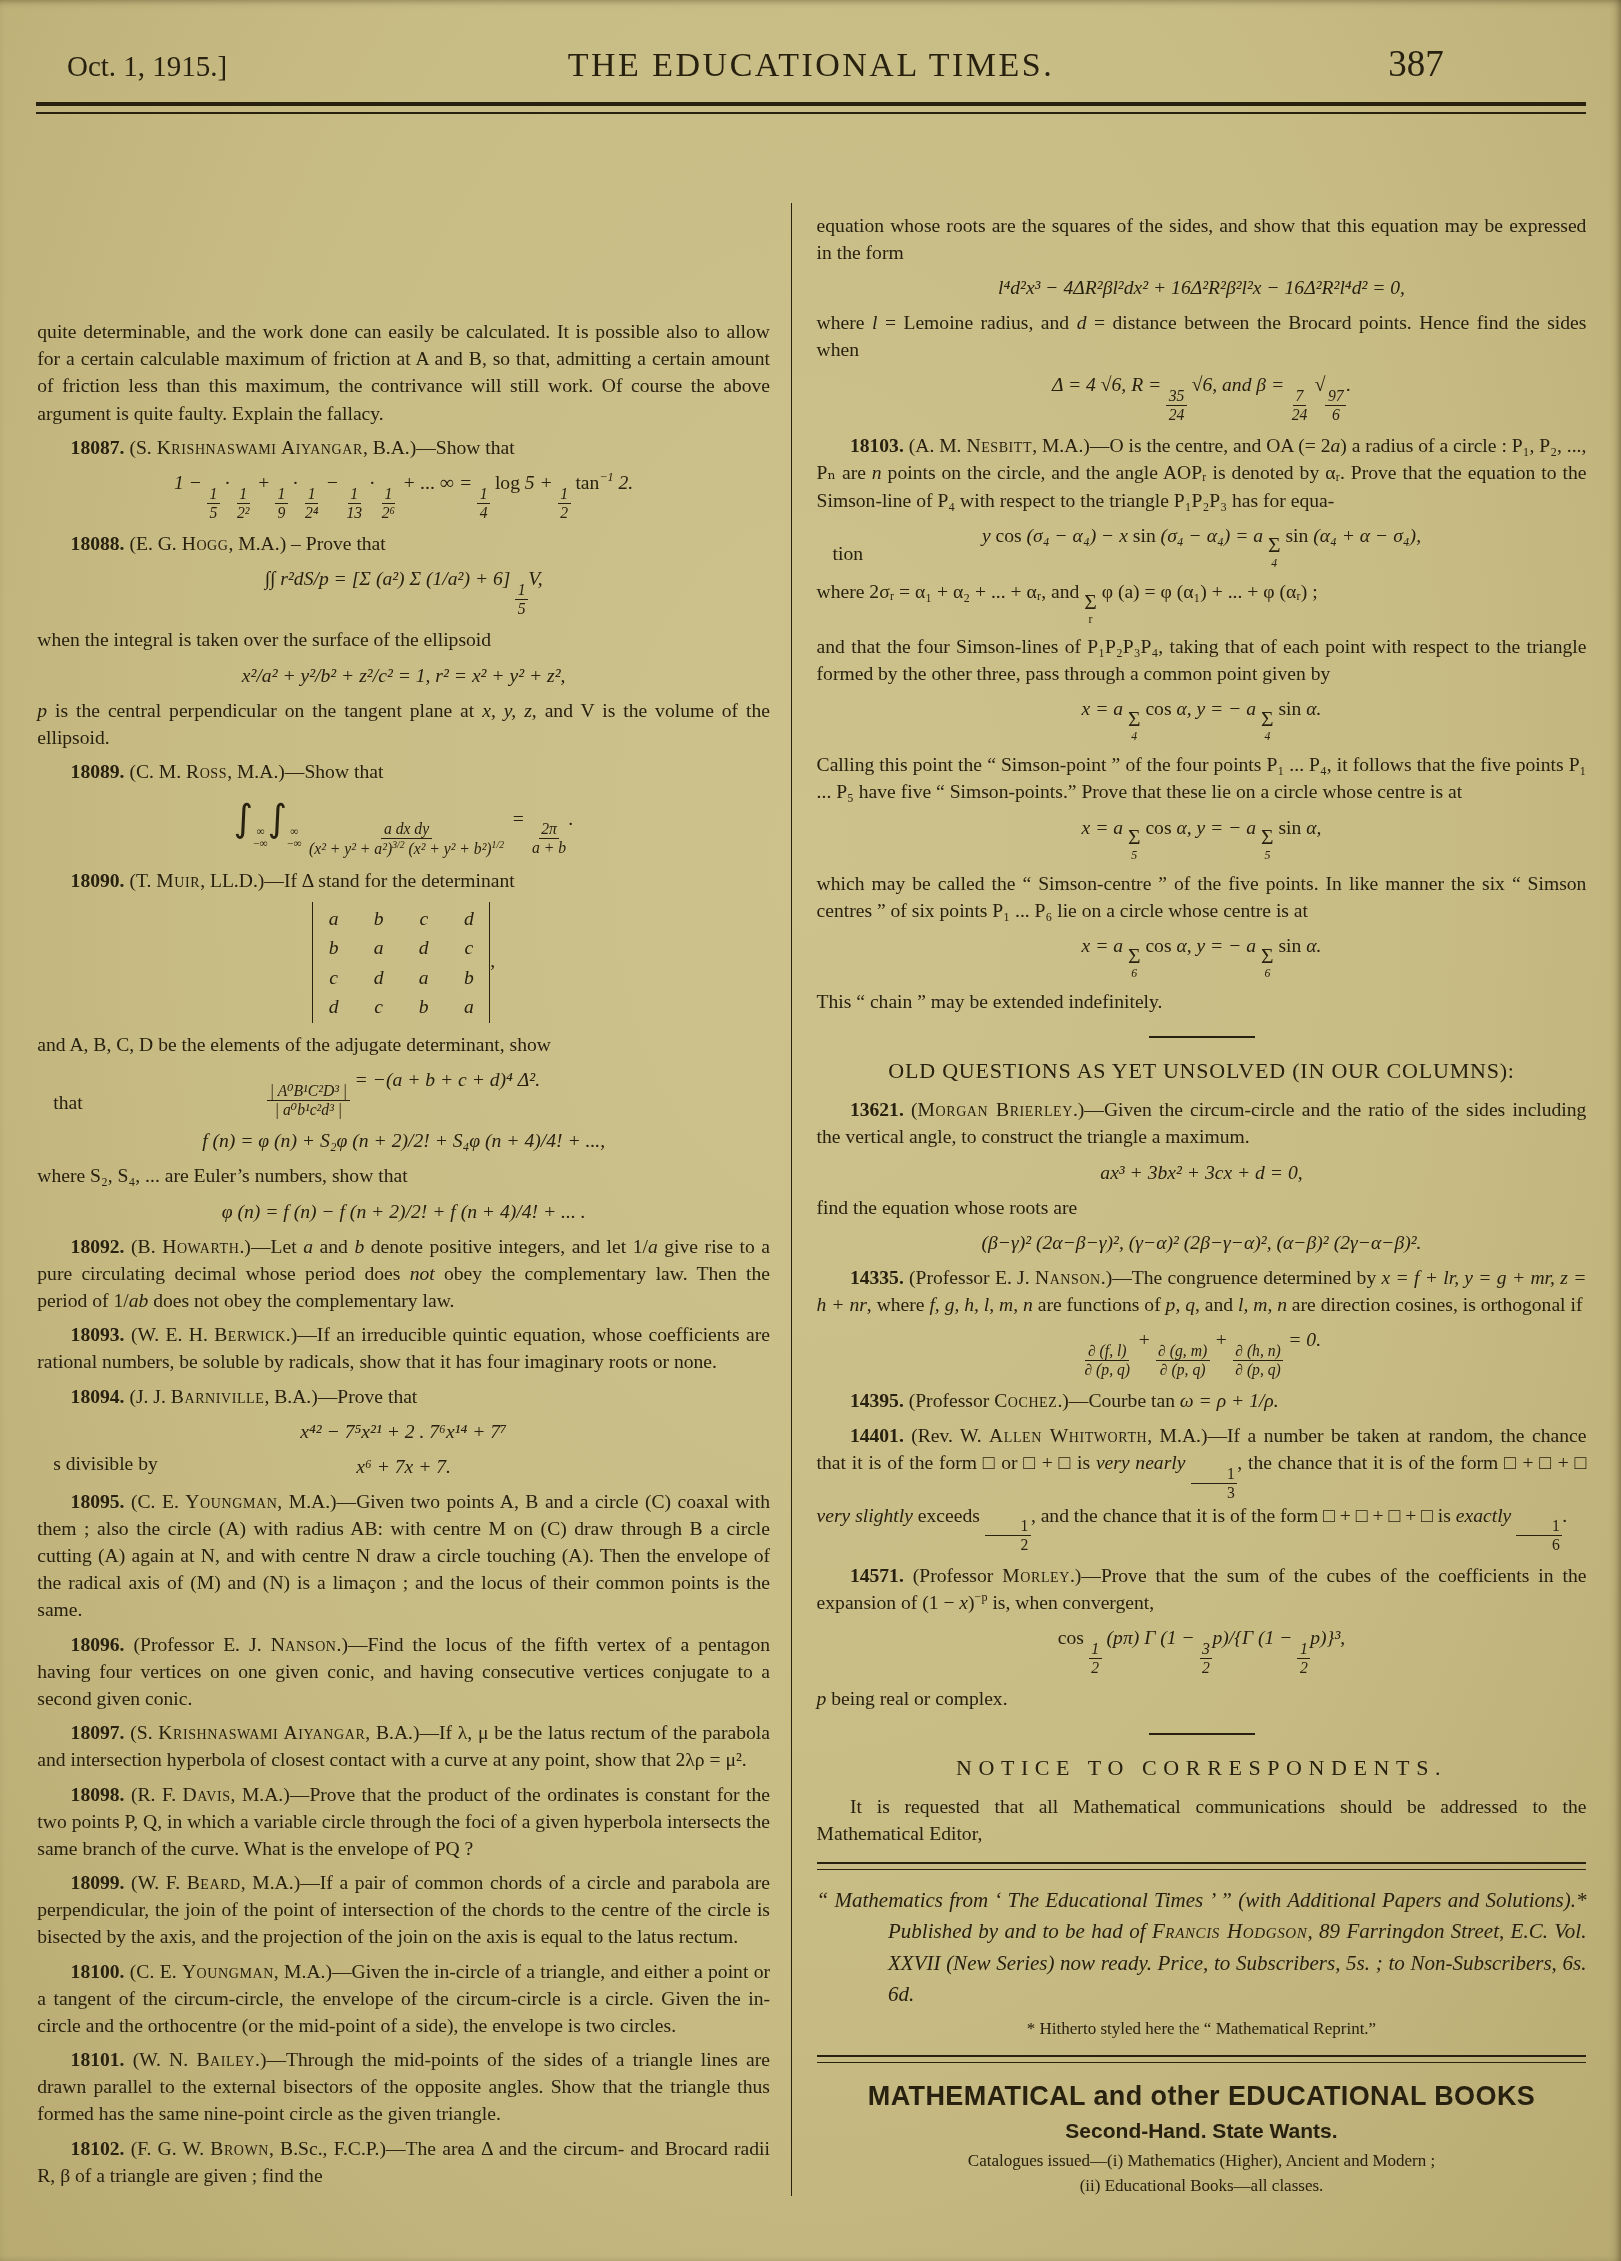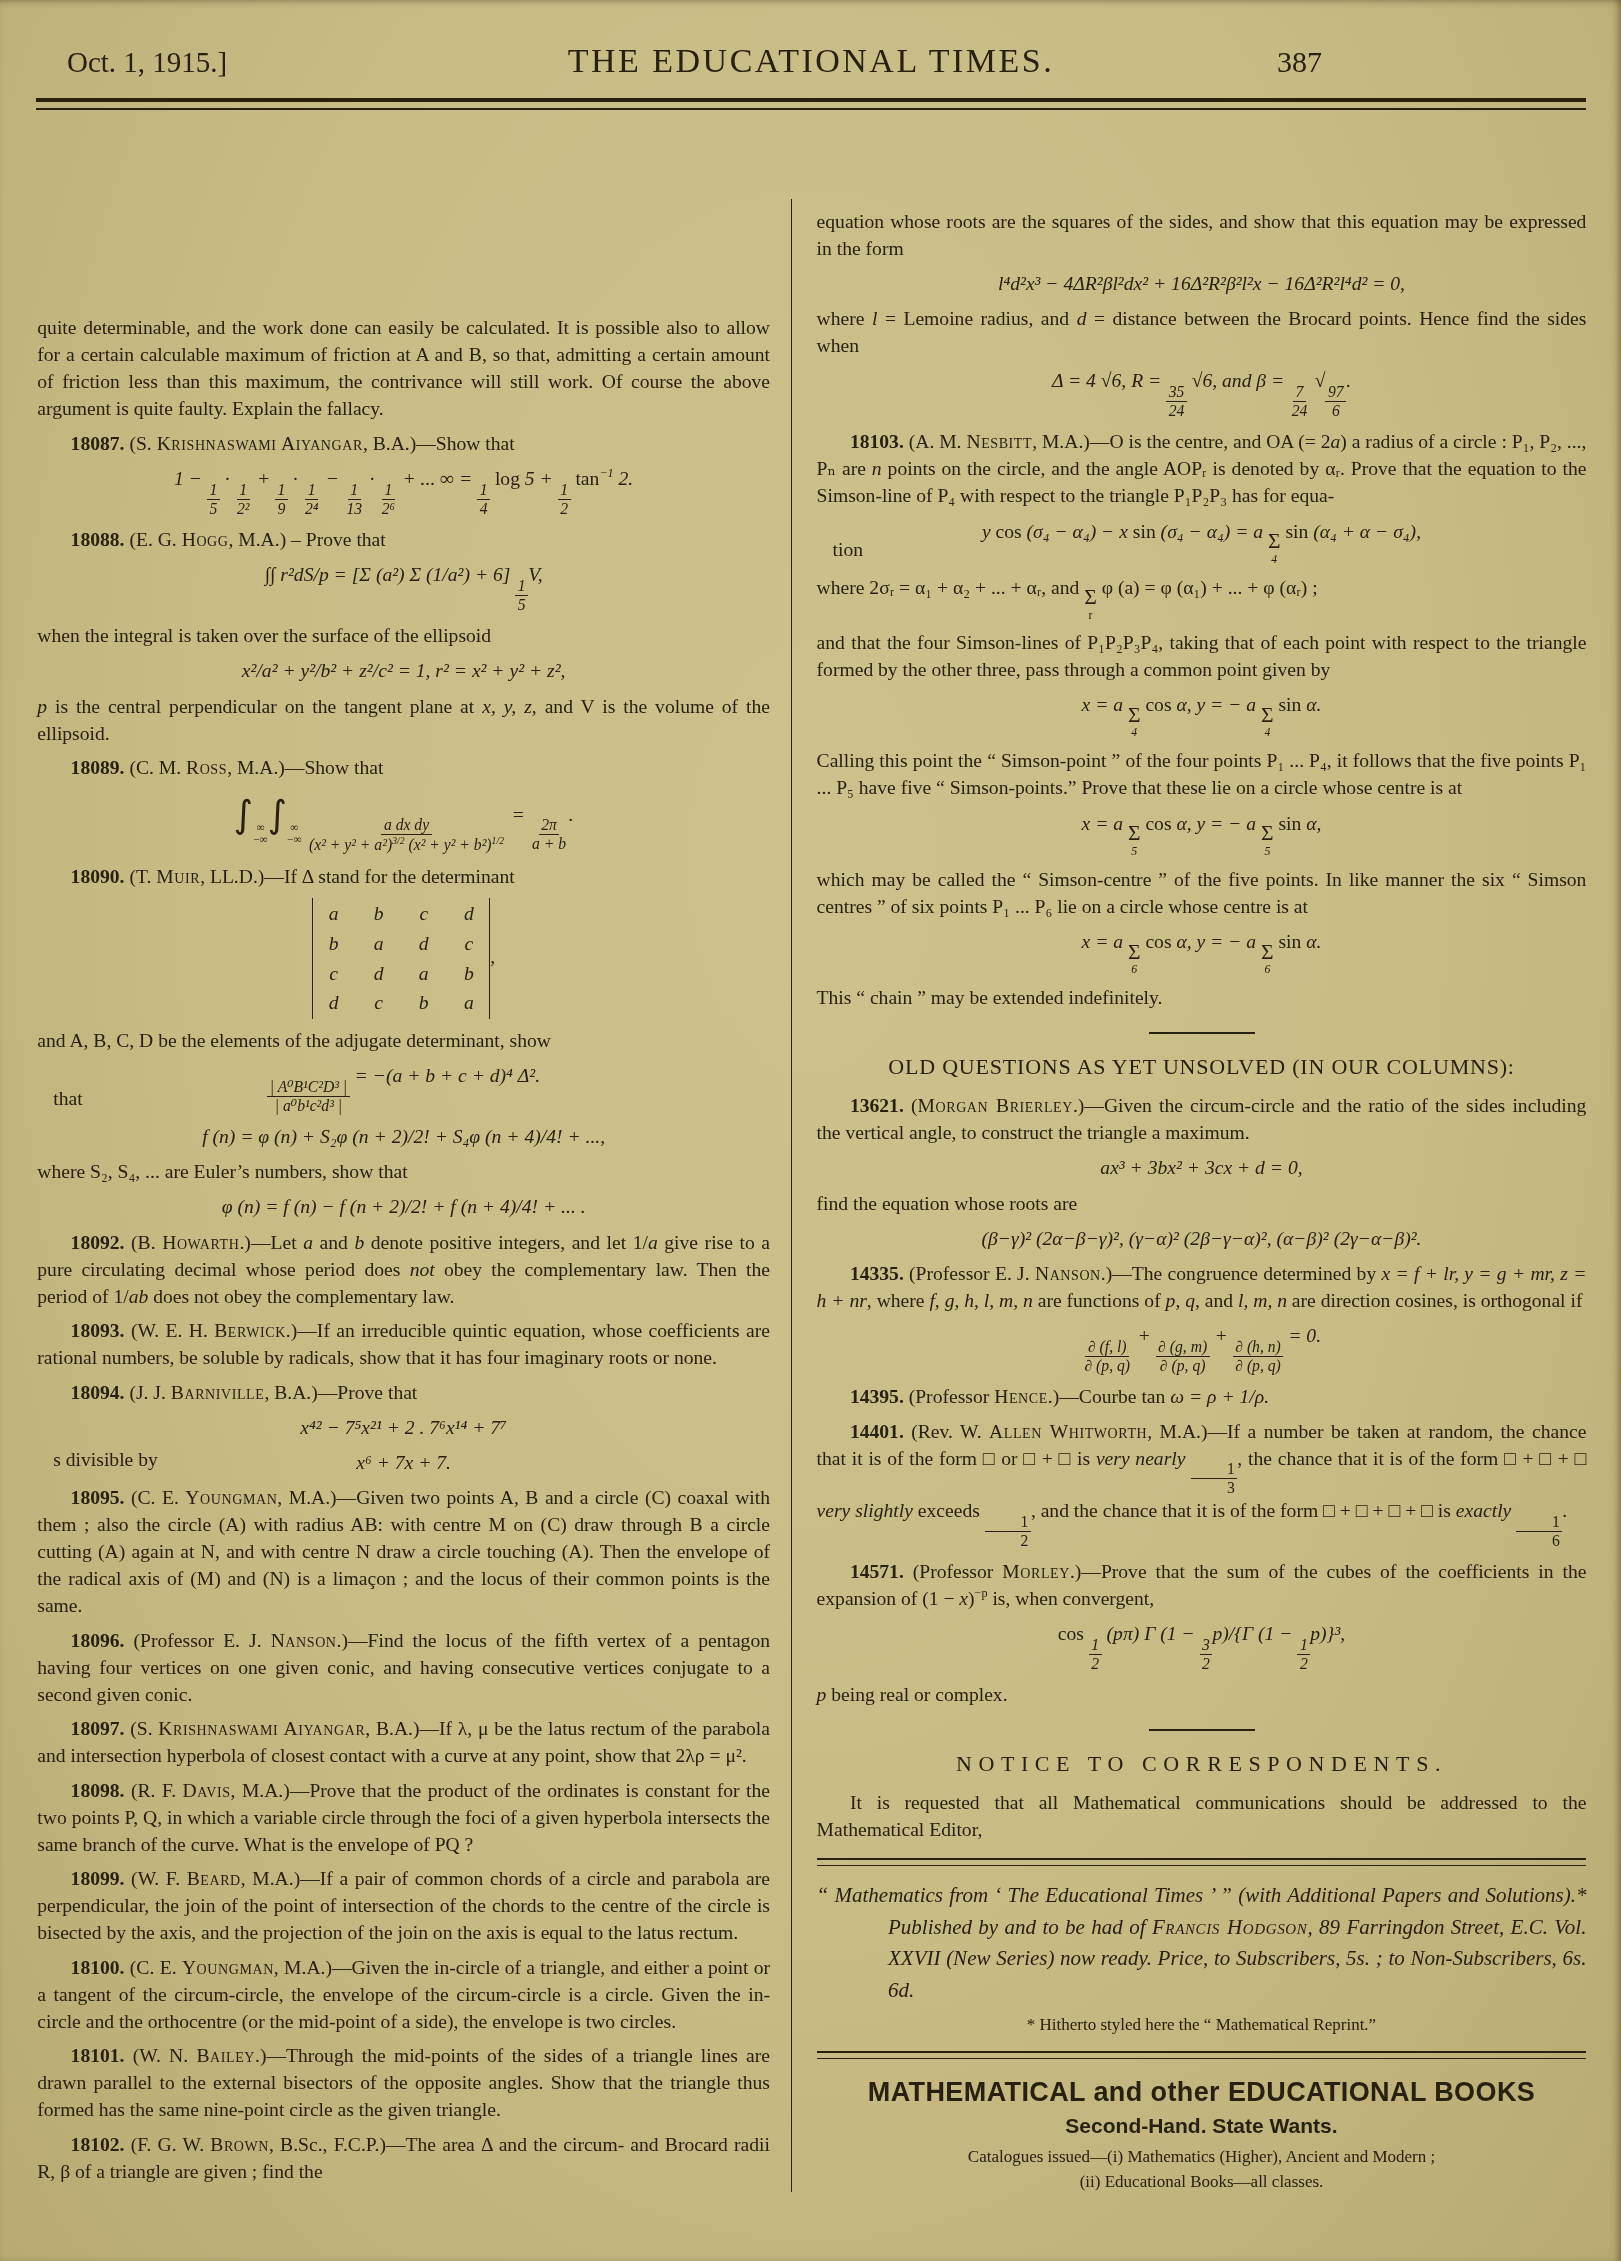--- a/index.html
+++ b/index.html
@@ -15,21 +15,21 @@
     font-size:19.6px;
     line-height:1.38;
     box-shadow:inset -6.5px 0 8.2px -4.1px rgba(40,30,10,.5), inset 0 4.9px 8.2px -4.9px rgba(40,30,10,.35);
     box-sizing:border-box;
     padding:38px 34px 24.6px 34px;
   }
   
   .masthead{display:flex;align-items:baseline;padding:0 33px;}
   .h-date{width:278px;font-size:29px;}
   .h-title{flex:1;text-align:center;font-size:34px;letter-spacing:2.5px;}
-  .h-page{width:278px;text-align:left;font-size:30px;}
+  .h-page{width:278px;text-align:center;font-size:37px;}
   .head-rule{margin:13px 1.6px 11.5px 1.6px;height:5.7px;border-top:4.1px solid var(--ink,#27200f);border-bottom:2.5px solid var(--ink,#27200f);}
   
   .columns{display:flex;align-items:flex-end;height:2071px;overflow:hidden;}
   .col{box-sizing:border-box;}
   .col-left{width:757px;padding:1.6px 21px 0 3.3px;}
   .col-right{flex:1;border-left:1.6px solid var(--ink,#27200f);padding:1.6px 1.6px 0 24.6px;}
   
   p.para{margin:7.4px 0;text-align:justify;}
   p.para.indent{text-indent:1.7em;}
   p.para.addr{padding-left:2.6em;text-align:left;}
@@ -223,21 +223,21 @@
         <div class="formula"><span class="ftoks"><span class="fr">
               <span class="fn"><span class="mt">∂ (f, l)</span></span>
               <span class="fd"><span class="mt">∂ (p, q)</span></span>
             </span><span class="mt"> + </span><span class="fr">
               <span class="fn"><span class="mt">∂ (g, m)</span></span>
               <span class="fd"><span class="mt">∂ (p, q)</span></span>
             </span><span class="mt"> + </span><span class="fr">
               <span class="fn"><span class="mt">∂ (h, n)</span></span>
               <span class="fd"><span class="mt">∂ (p, q)</span></span>
             </span><span class="mt"> = 0.</span></span></div>
-        <p class="para indent"><span class="bnum">14395.</span><span>  (Professor </span><span class="sc">Hence</span><span>.)—Courbe </span><span class="rm">tan</span><span class="it"> ω = ρ + 1/ρ.</span></p>
+        <p class="para indent"><span class="bnum">14395.</span><span>  (Professor </span><span class="sc">Cochez</span><span>.)—Courbe </span><span class="rm">tan</span><span class="it"> ω = ρ + 1/ρ.</span></p>
         <p class="para indent"><span class="bnum">14401.</span><span>  (Rev. W. </span><span class="sc">Allen Whitworth</span><span>, M.A.)—If a  number  be taken at random, the chance that it  is  of  the  form  □  or  □ + □  is </span><span class="it">very nearly</span><span> </span><span class="fr">
             <span class="fn"><span>1</span></span>
             <span class="fd"><span>3</span></span>
           </span><span>,  the  chance  that  it  is  of  the  form  □ + □ + □ </span><span class="it">very slightly</span><span>  exceeds  </span><span class="fr">
             <span class="fn"><span>1</span></span>
             <span class="fd"><span>2</span></span>
           </span><span>,  and  the  chance  that  it  is  of  the  form □ + □ + □ + □ is </span><span class="it">exactly</span><span> </span><span class="fr">
             <span class="fn"><span>1</span></span>
             <span class="fd"><span>6</span></span>
           </span><span>.</span></p>

